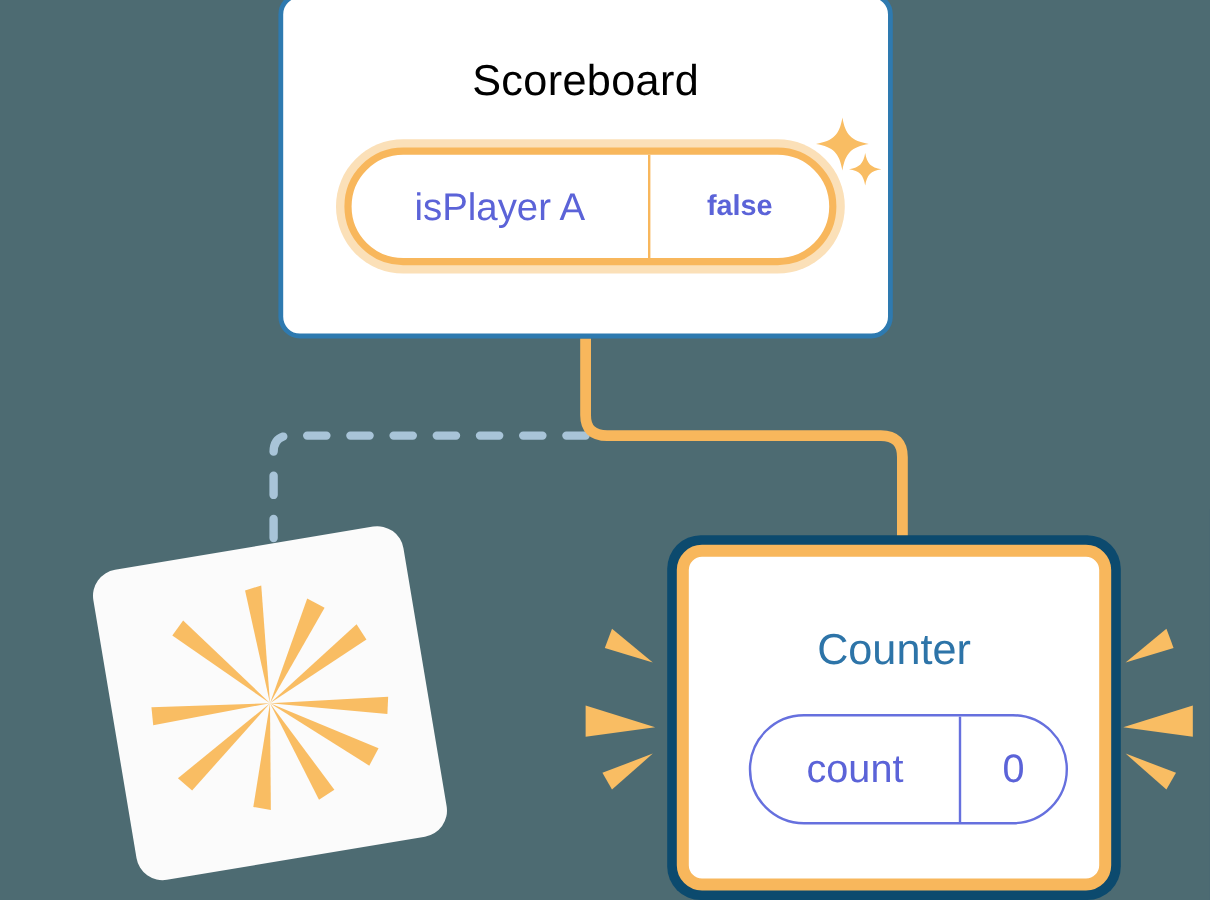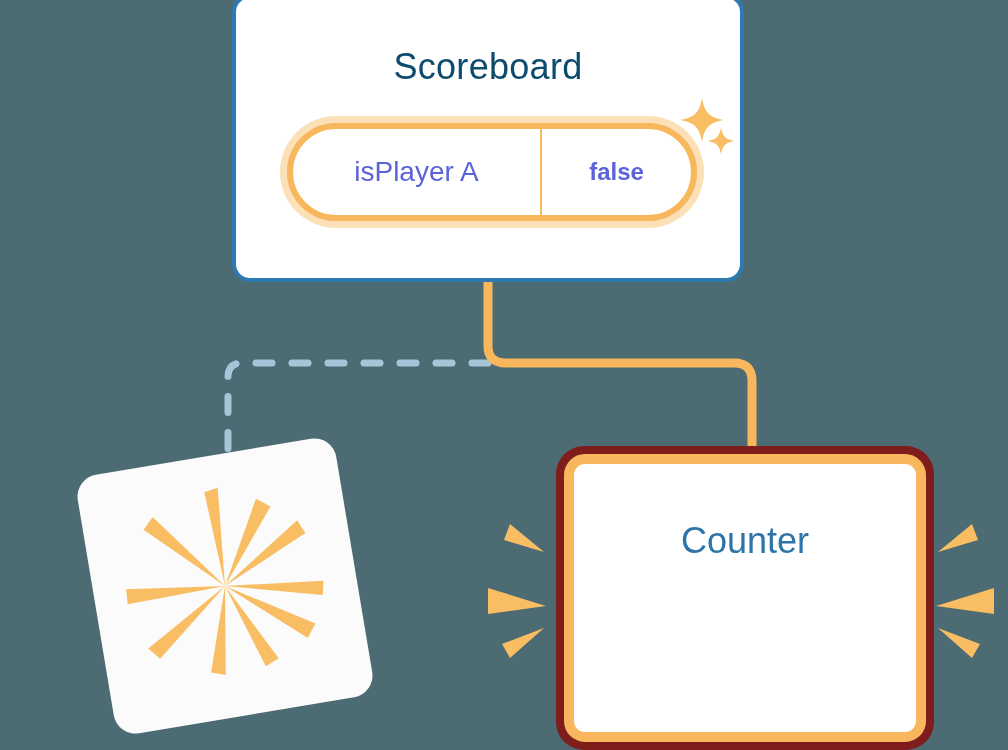--- a/index.html
+++ b/index.html
@@ -41,21 +41,21 @@
     border-radius: 18px;
     box-sizing: border-box;
     z-index: 4;
   }
   .scoreboard-title {
     position: absolute;
     left: 0;
     top: 48px;
     width: 100%;
     text-align: center;
-    color: #0c4a6e;
+    color: #000000;
     font-size: 36px;
     font-weight: 400;
     letter-spacing: 0.3px;
   }
 
   
   .pill-hl {
     position: absolute;
     left: 44px;
     top: 118px;
@@ -79,21 +79,21 @@
     box-sizing: border-box;
     display: flex;
     align-items: stretch;
   }
   .pill-hl-key {
     flex: 0 0 249px;
     display: flex;
     align-items: center;
     justify-content: center;
     color: #5b63d8;
-    font-size: 28px;
+    font-size: 32px;
     border-right: 2px solid #f8b75c;
     box-sizing: border-box;
   }
   .pill-hl-val {
     flex: 1 1 auto;
     display: flex;
     align-items: center;
     justify-content: center;
     color: #5b63d8;
     font-size: 24px;
@@ -125,21 +125,21 @@
     height: 262px;
   }
 
   
   .counter-card {
     position: absolute;
     left: 556px;
     top: 446px;
     width: 378px;
     height: 304px;
-    background: #7f1d1d;
+    background: #0c4a6e;
     border-radius: 28px;
     box-sizing: border-box;
     z-index: 4;
   }
   .counter-inner {
     position: absolute;
     left: 8px;
     top: 8px;
     right: 8px;
     bottom: 8px;
@@ -246,20 +246,24 @@
         <polygon points="131,131 32,133 33,118"></polygon>
         <polygon points="131,131 60,62 71,51"></polygon>
       </g>
     </svg>
   </div>
 
   <div class="counter-card">
     <div class="counter-inner">
       <div class="counter-title">Counter</div>
 
+      <div class="pill-plain">
+        <div class="pill-plain-key">count</div>
+        <div class="pill-plain-val">0</div>
+      </div>
     </div>
   </div>
 
   <svg class="side-burst side-burst-left" width="80" height="190" viewBox="0 0 80 190">
     <g fill="#f9bd63">
       <polygon points="78,56 44,28 38,44"></polygon>
       <polygon points="80,110 22,92 22,118"></polygon>
       <polygon points="78,132 44,162 36,148"></polygon>
     </g>
   </svg>

